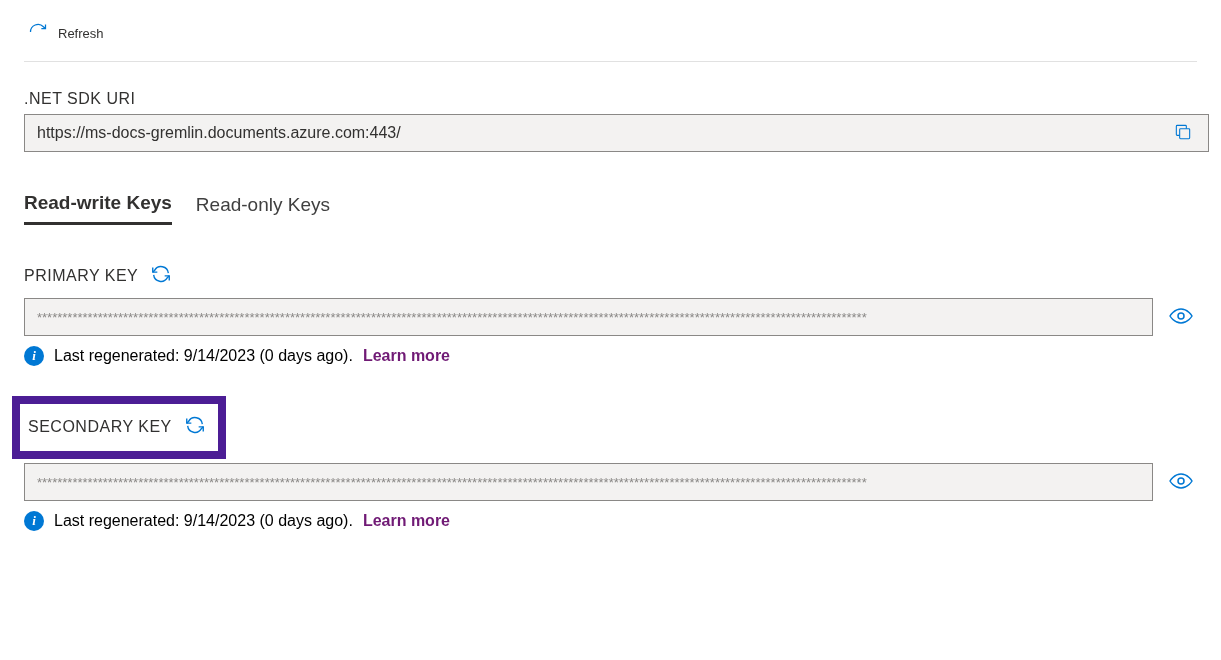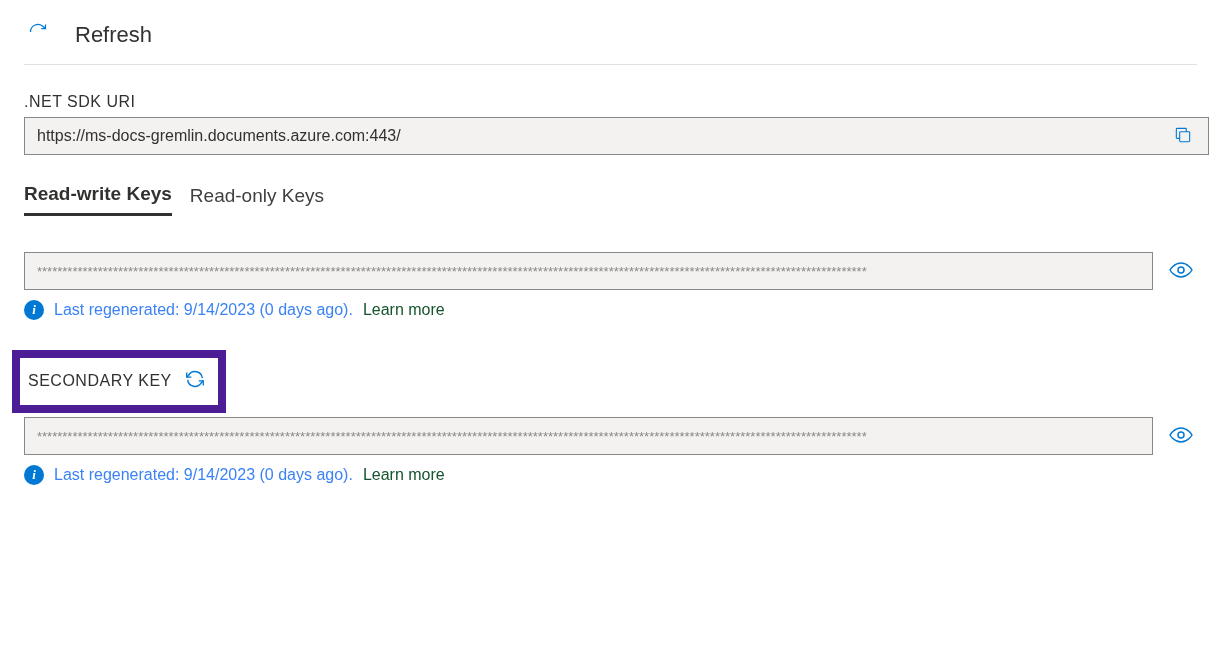--- a/index.html
+++ b/index.html
@@ -18,24 +18,24 @@
       display: flex;
       align-items: center;
       gap: 8px;
       padding-bottom: 14px;
       border-bottom: 1px solid #e1e1e1;
       margin-bottom: 28px;
     }
     .toolbar-btn {
       display: flex;
       align-items: center;
-      gap: 27px;
-      background: none;
-      border: none;
-      font-size: 22px;
+      gap: 10px;
+      background: none;
+      border: none;
+      font-size: 13px;
       color: #323130;
       cursor: pointer;
       padding: 2px 4px;
     }
     .refresh-main-icon svg {
       width: 20px;
       height: 20px;
       stroke: #0078d4;
       fill: none;
       stroke-width: 1.5;
@@ -76,22 +76,22 @@
     }
     .copy-btn svg {
       width: 20px;
       height: 20px;
       stroke: #0078d4;
       fill: none;
       stroke-width: 1.3;
     }
     .tabs {
       display: flex;
-      gap: 18px;
-      margin-top: 28px;
+      gap: 24px;
+      margin-top: 40px;
       margin-bottom: 36px;
     }
     .tab {
       font-size: 19px;
       color: #404040;
       cursor: pointer;
       padding-bottom: 8px;
       border: none;
       background: none;
       font-family: inherit;
@@ -164,26 +164,27 @@
       color: #fff;
       display: flex;
       align-items: center;
       justify-content: center;
       font-size: 13px;
       font-style: italic;
       font-weight: bold;
       font-family: Georgia, serif;
     }
     .info-text {
-      color: #3b82f6;
+      color: #000000;
     }
     .learn-more {
-      color: #14532d;
+      color: #701a75;
       text-decoration: none;
       cursor: pointer;
+      font-weight: bold;
     }
     .highlight-box {
       border: 8px solid #4c1d95;
       padding: 8px 10px 4px 8px;
       margin-left: -12px;
       display: inline-block;
       margin-bottom: -4px;
     }
   </style>
 </head>
@@ -217,20 +218,31 @@
 
 <div class="field-group">
 </div>
 
 <div class="tabs">
   <button class="tab active">Read-write Keys</button>
   <button class="tab">Read-only Keys</button>
 </div>
 
 <div class="key-section">
+  <div class="field-label">
+    <span>PRIMARY KEY</span>
+    <button class="regen-btn">
+      <span>
+        <svg viewBox="0 0 24 24">
+            <path d="M20 11A8 8 0 0 0 5.07 8L3 10M4 13a8 8 0 0 0 14.93 3L21 14"></path>
+            <path d="M3 5v5h5M21 19v-5h-5"></path>
+          </svg>
+      </span>
+    </button>
+  </div>
   <div class="key-input-row">
     <input type="text" class="key-input" readonly="" value="********************************************************************************************************************************************************************" style="">
     <button class="eye-btn">
       <span>
         <svg viewBox="0 0 24 24">
             <path d="M1 12s4-7 11-7 11 7 11 7-4 7-11 7S1 12 1 12z"></path>
             <circle cx="12" cy="12" r="3"></circle>
           </svg>
       </span>
     </button>

